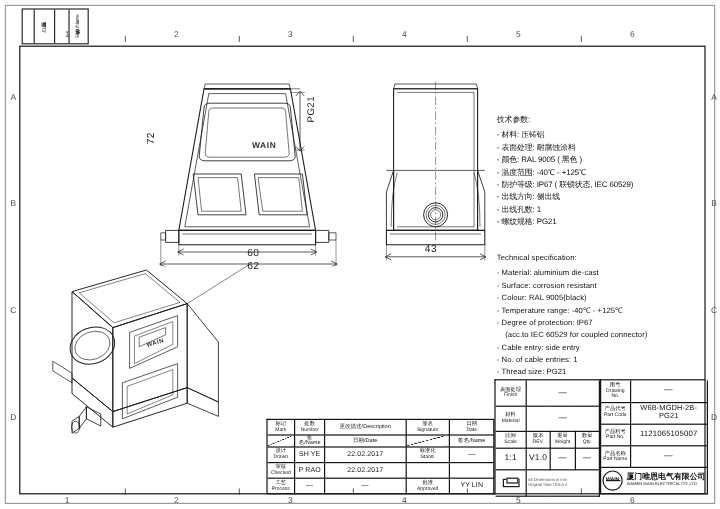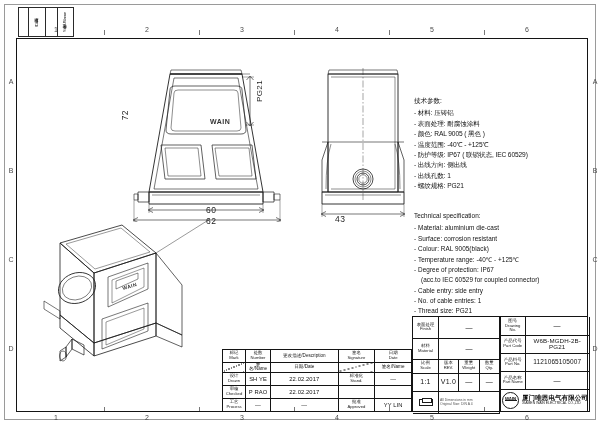--- a/index.html
+++ b/index.html
@@ -325,21 +325,21 @@
     </g>
 
     <g stroke="#1d1d1d" stroke-width="0.6" fill="none">
       <path d="M12 162 L94 162"></path>
       <path d="M16 159.5 L11 162 L16 164.5"></path>
       <path d="M90 159.5 L95 162 L90 164.5"></path>
       <path d="M12 152 L12 165" stroke-width="0.4"></path>
       <path d="M94 152 L94 165" stroke-width="0.4"></path>
     </g>
   </svg>
-  <div class="dim-text" style="left:335px; top:202px;margin-top:12px;">43</div>
+  <div class="dim-text" style="left:354px; top:202px;">43</div>
 
   <svg class="view" style="left:30px; top:215px;" width="215" height="165" viewBox="0 0 215 165">
     <g fill="none" stroke="#1d1d1d" stroke-width="0.8" stroke-linejoin="round">
 
       <path d="M30 28 L92 10 L126 38 L64 58 Z"></path>
       <path d="M36 29 L91 13 L120 37 L65 54 Z" stroke-width="0.45"></path>
 
       <path d="M30 28 L64 58 L64 128 L30 100 Z"></path>
 
       <ellipse cx="47" cy="73" rx="19" ry="15" transform="rotate(-20 47 73)" stroke-width="0.8"></ellipse>

